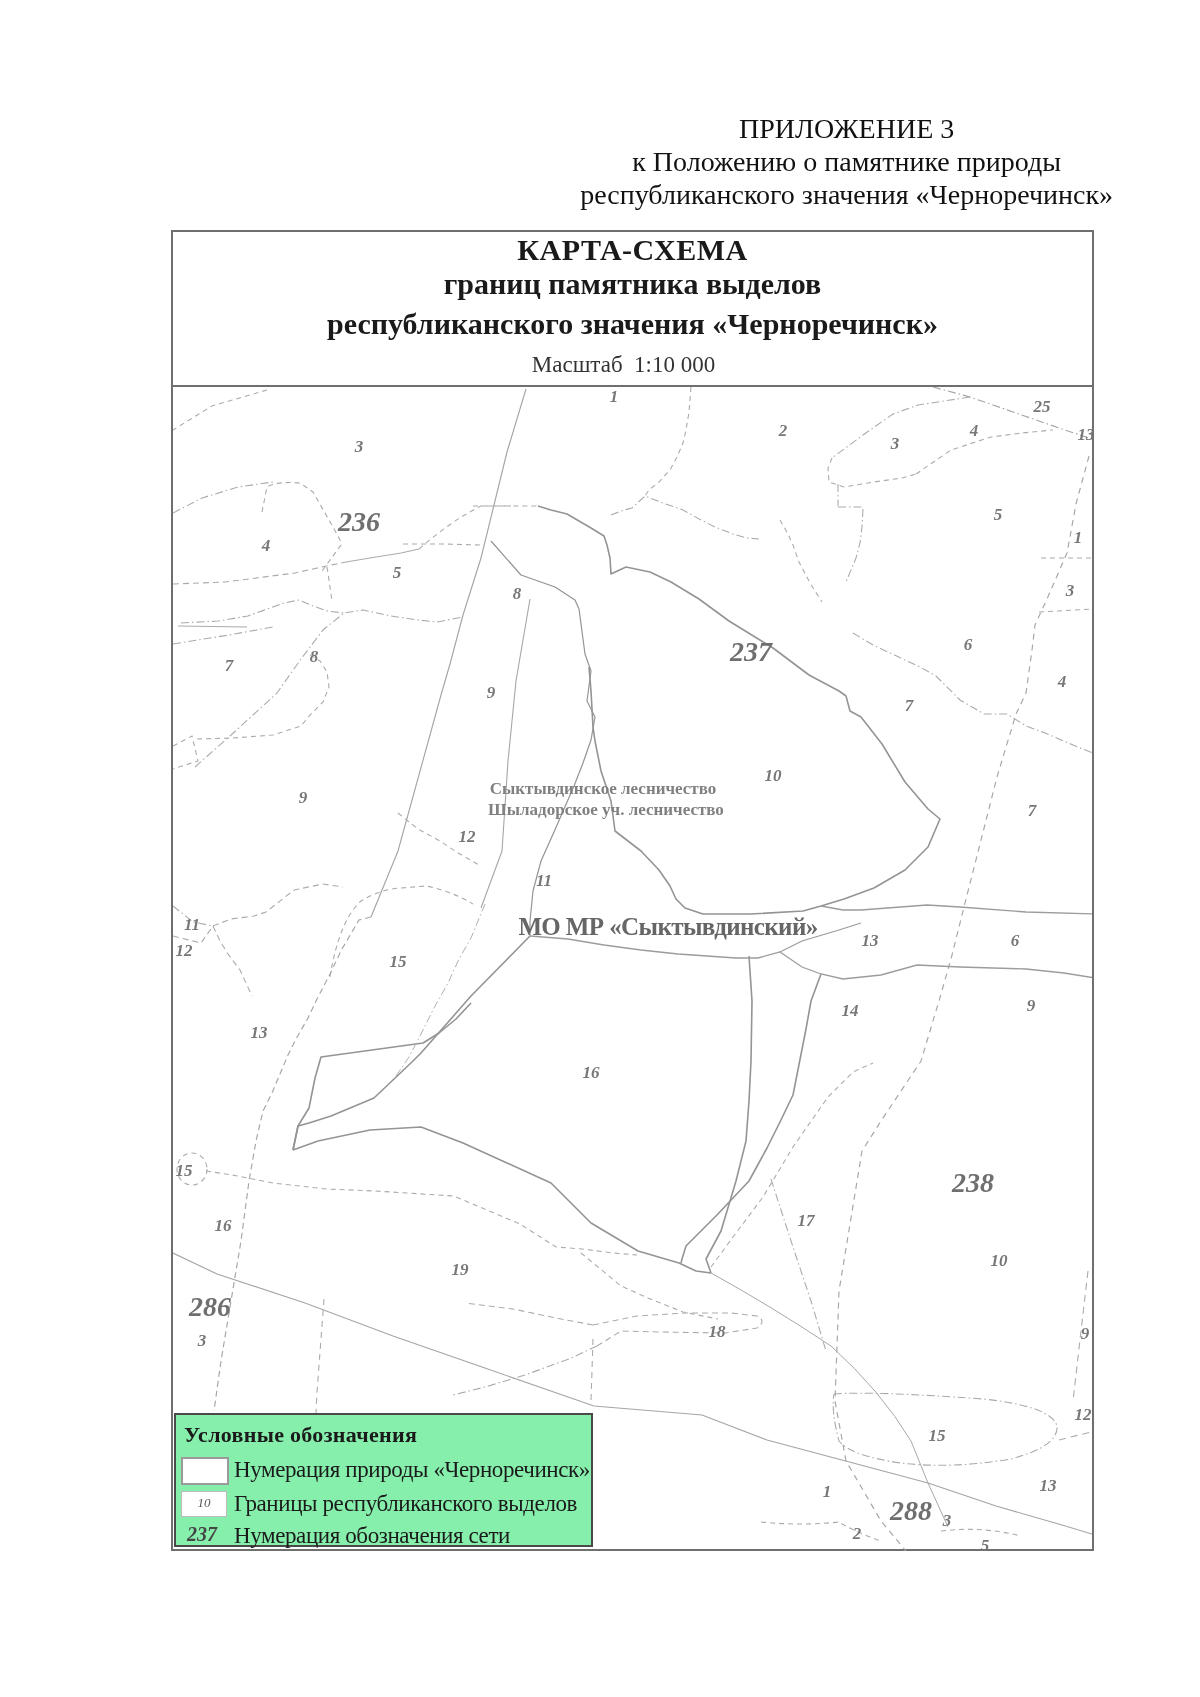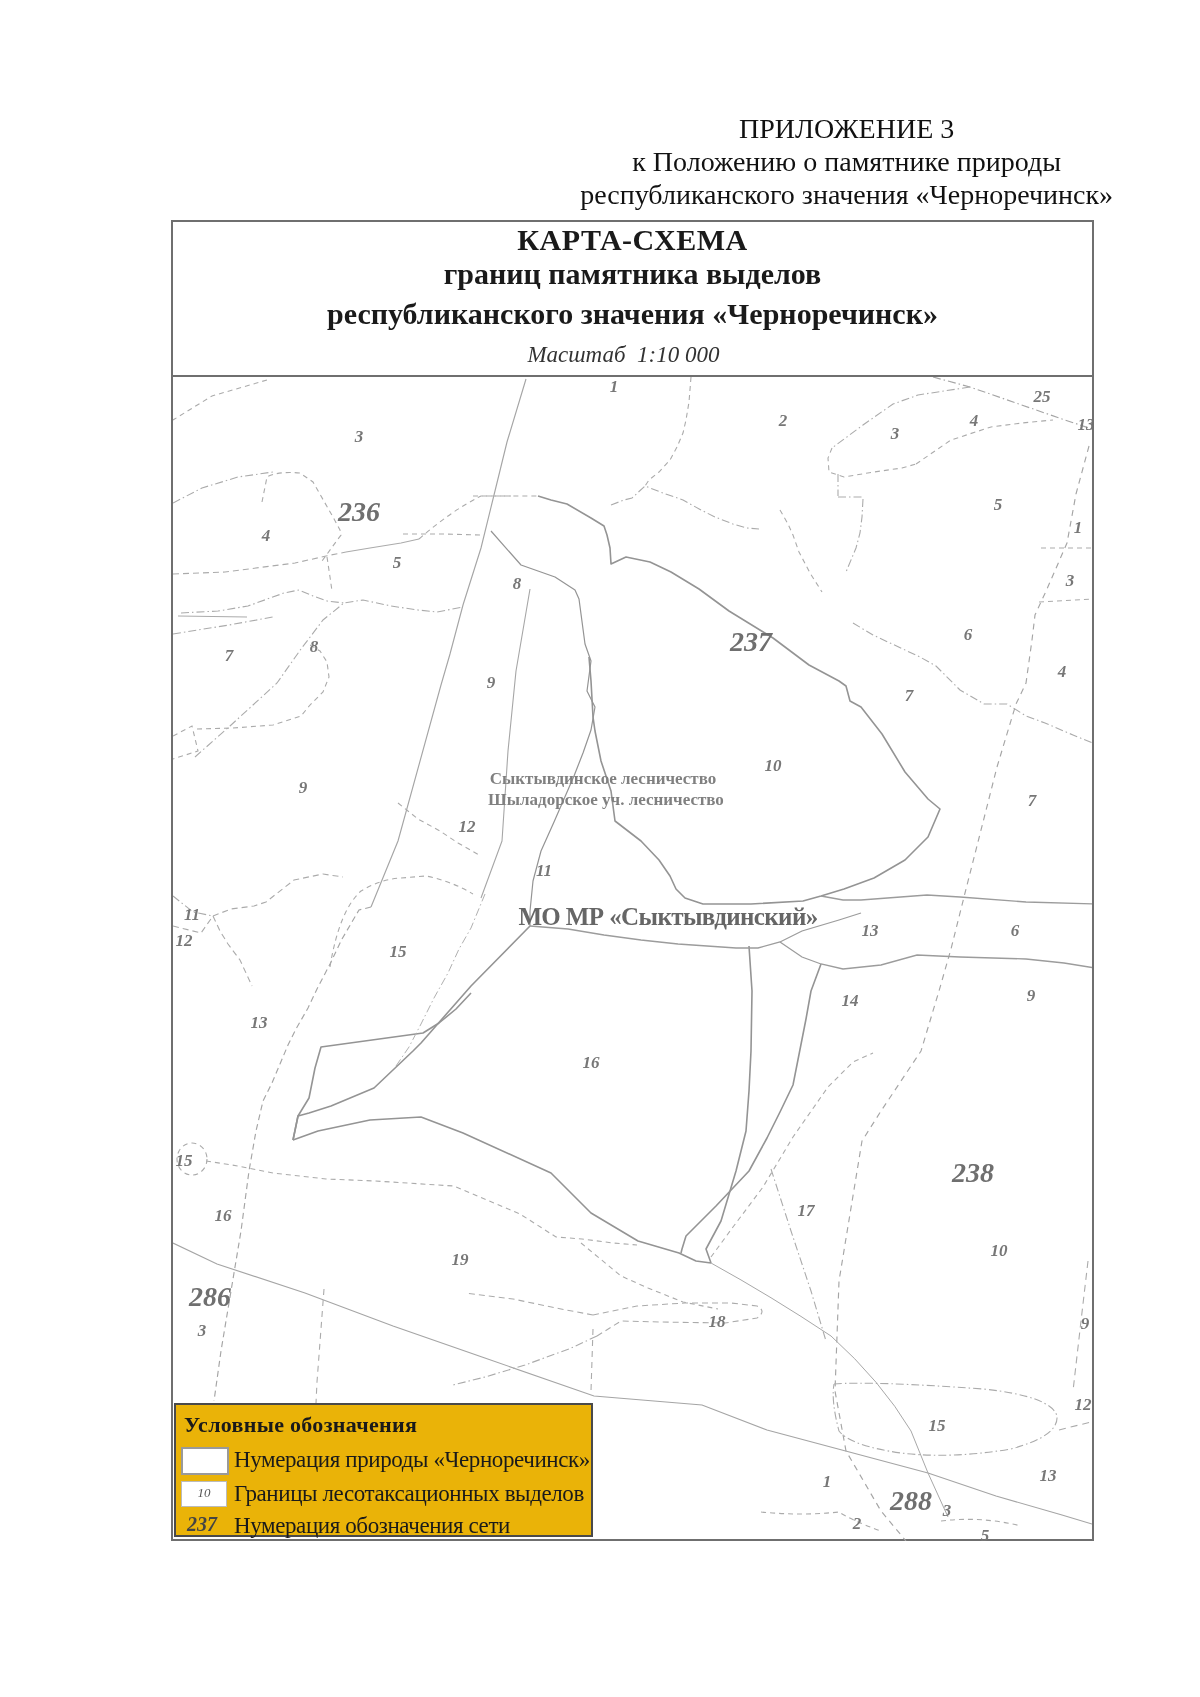--- a/index.html
+++ b/index.html
@@ -1,25 +1,25 @@
 <!DOCTYPE html>
 <html><head>
 <meta charset="utf-8">
 <style>
 html,body{margin:0;padding:0;}
 body{width:1200px;height:1697px;background:#fff;font-family:"Liberation Serif",serif;position:relative;overflow:hidden;}
 .hdr{position:absolute;top:112px;right:87px;text-align:center;font-size:28px;line-height:33px;color:#111;}
-.frame{position:absolute;left:171px;top:220px;width:919px;height:1317px;border:2px solid #6f6f6f;background:#fff;}
+.frame{position:absolute;left:171px;top:230px;width:919px;height:1317px;border:2px solid #6f6f6f;background:#fff;}
 .title{position:absolute;left:0;top:0;width:100%;height:153px;border-bottom:2px solid #6f6f6f;text-align:center;color:#1a1a1a;}
 .t1{margin-top:1px;font-size:30px;font-weight:bold;letter-spacing:0.5px;}
 .t2{font-size:30px;font-weight:bold;margin-top:0px;}
 .t3{font-size:30px;font-weight:bold;margin-top:6px;}
-.t4{font-size:23px;font-style:italic;margin-top:11px;color:#333;position:relative;left:-9px;}
+.t4{font-size:23px;margin-top:11px;color:#333;position:relative;left:-9px;}
 .mapsvg{position:absolute;left:0;top:155px;}
-.legend{position:absolute;left:1px;top:1181px;width:415px;height:130px;border:2px solid #4a4a4a;background:#eab308;font-size:23px;color:#1a1a1a;}
+.legend{position:absolute;left:1px;top:1181px;width:415px;height:130px;border:2px solid #4a4a4a;background:#86efac;font-size:23px;color:#1a1a1a;}
 .lt{font-weight:bold;margin:7px 0 0 8px;letter-spacing:0.3px;font-size:22px;}
 .lrow{position:absolute;left:5px;height:26px;}
 .ltxt{position:absolute;left:53px;top:0;white-space:nowrap;letter-spacing:-0.4px;}
 .sw1{position:absolute;left:0;top:0;width:44px;height:24px;border:2px solid #9a9a9a;background:#fff;}
 .sw2{position:absolute;left:0;top:0;width:44px;height:24px;border:1px solid #bbb;background:#fff;font-size:13px;font-style:italic;text-align:center;line-height:22px;color:#555;}
 .sw3{position:absolute;left:6px;top:0;font-size:20px;font-style:italic;font-weight:bold;color:#444;}
 </style>
 </head>
 <body>
 
@@ -245,21 +245,21 @@
 
 <div class="lt">Условные обозначения</div>
 
 <div class="lrow" style="top:42px;">
         <span class="sw1"></span>
         <span class="ltxt">Нумерация природы «Черноречинск»</span>
       </div>
 
 <div class="lrow" style="top:76px;">
         <span class="sw2">10</span>
-        <span class="ltxt">Границы лесотаксационных выделов</span>
+        <span class="ltxt">Границы республиканского выделов</span>
       </div>
 
 <div class="lrow" style="top:108px;">
         <span class="sw3">237</span>
         <span class="ltxt">Нумерация обозначения сети</span>
       </div>
 </div>
 </div>
 
 </body></html>

